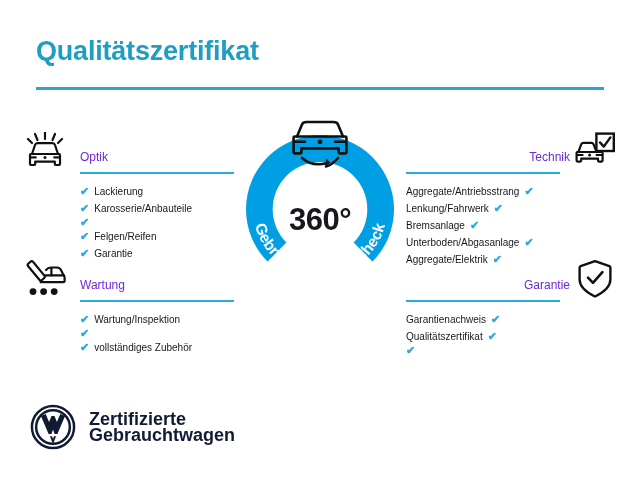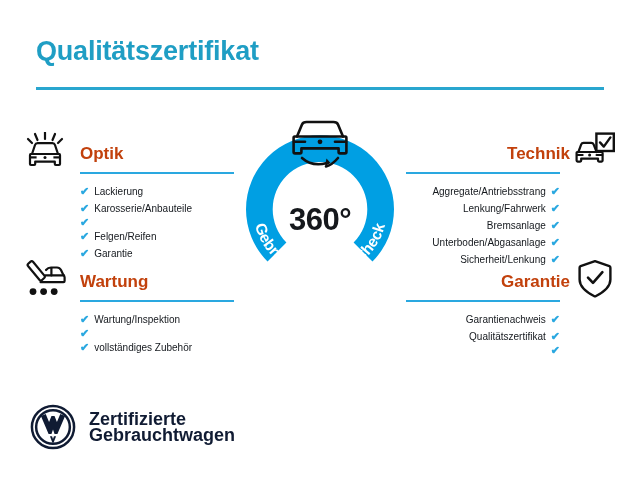--- a/index.html
+++ b/index.html
@@ -60,23 +60,23 @@
     display: flex;
     align-items: center;
     justify-content: center;
   }
   .left .sec-icon  { left: 0; }
   .right .sec-icon { right: 0; }
 
   .sec-title {
     position: absolute;
     bottom: 10px;
-    font-size: 17px;
-    font-weight: bold;
-    color: #c2410c;
+    font-size: 12px;
+    font-weight: normal;
+    color: #6d28d9;
     white-space: nowrap;
   }
   .left .sec-title  { left: 58px; }
   .right .sec-title { right: 48px; }
 
   .sec-rule {
     position: absolute;
     bottom: 0;
     height: 2.5px;
     background: #2aa8e0;
@@ -93,21 +93,21 @@
   .sec-list li {
     font-size: 10px;
     color: #14181d;
     line-height: 17px;
     white-space: nowrap;
     display: flex;
     align-items: center;
     gap: 5px;
   }
   .left .sec-list li  { justify-content: flex-start; padding-left: 58px; }
-  .right .sec-list li { justify-content: flex-end;  padding-right: 58px; }
+  .right .sec-list li { justify-content: flex-start;  padding-right: 58px; }
 
   .tick {
     color: #2aa8e0;
     font-size: 11px;
     font-weight: bold;
     line-height: 1;
     flex: none;
   }
 
   
@@ -275,21 +275,21 @@
         </li>
       <li>
           <span>Bremsanlage</span>
           <span class="tick">✔</span>
         </li>
       <li>
           <span>Unterboden/Abgasanlage</span>
           <span class="tick">✔</span>
         </li>
       <li>
-          <span>Sicherheit/Lenkung</span>
+          <span>Aggregate/Elektrik</span>
           <span class="tick">✔</span>
         </li>
     </ul>
   </div>
 
   <div class="section sec-garantie right">
     <div class="sec-head">
       <div class="sec-icon">
         <svg width="36" height="40" viewBox="0 0 36 40">
           <path d="M18 2.2 L32.4 7.2 Q33.4 7.6 33.4 8.8 L33.4 20.4 Q33.4 29.6 18.6 37.2 Q18 37.6 17.4 37.2 Q2.6 29.6 2.6 20.4 L2.6 8.8 Q2.6 7.6 3.6 7.2 Z" fill="none" stroke="#111" stroke-width="2.4" stroke-linejoin="round"></path>

